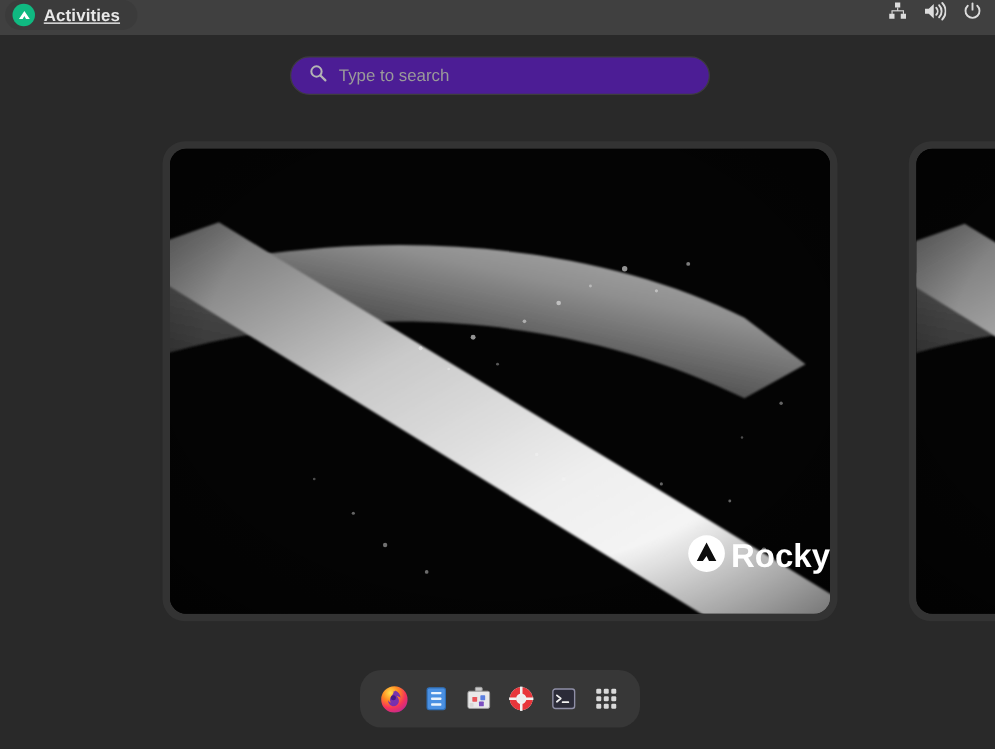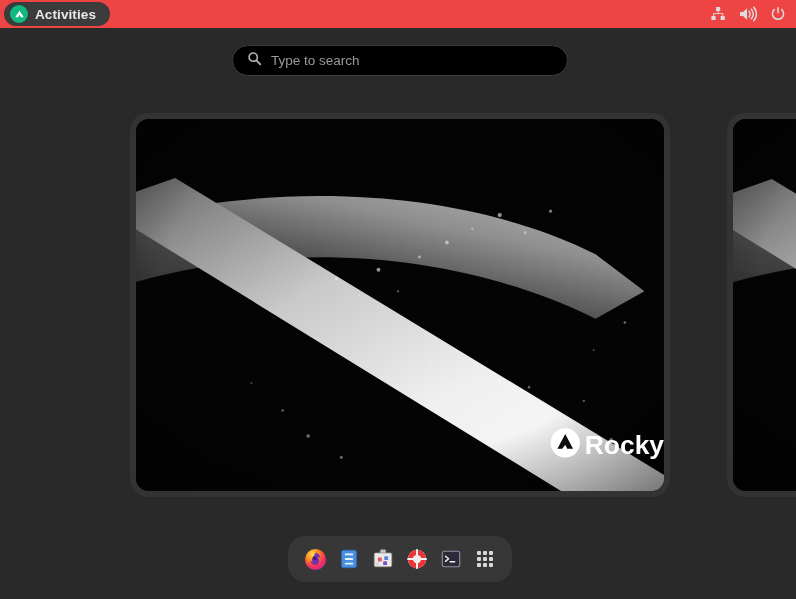--- a/index.html
+++ b/index.html
@@ -16,24 +16,25 @@
     position: relative;
     -webkit-font-smoothing: antialiased;
   }
 
   
   #top-panel {
     position: absolute;
     top: 0; left: 0;
     width: 796px;
     height: 28px;
-    background: #ef4444;
-    display: flex;
-    align-items: center;
+    background: #404040;
+    display: flex;
+    align-items: flex-start;
     z-index: 30;
+    text-decoration: underline;
   }
   #activities-button {
     display: flex;
     align-items: center;
     gap: 7px;
     height: 24px;
     margin-left: 4px;
     padding: 0 14px 0 6px;
     border-radius: 12px;
     background: #3b3b3b;
@@ -80,21 +81,21 @@
   }
 
   
   #search-entry {
     position: absolute;
     left: 232px;
     top: 45px;
     width: 336px;
     height: 31px;
     box-sizing: border-box;
-    background: #000000;
+    background: #4c1d95;
     border: 1px solid #3d3d3d;
     border-radius: 16px;
     display: flex;
     align-items: center;
     padding: 0 14px;
     gap: 9px;
     cursor: text;
     z-index: 20;
   }
   #search-placeholder {

